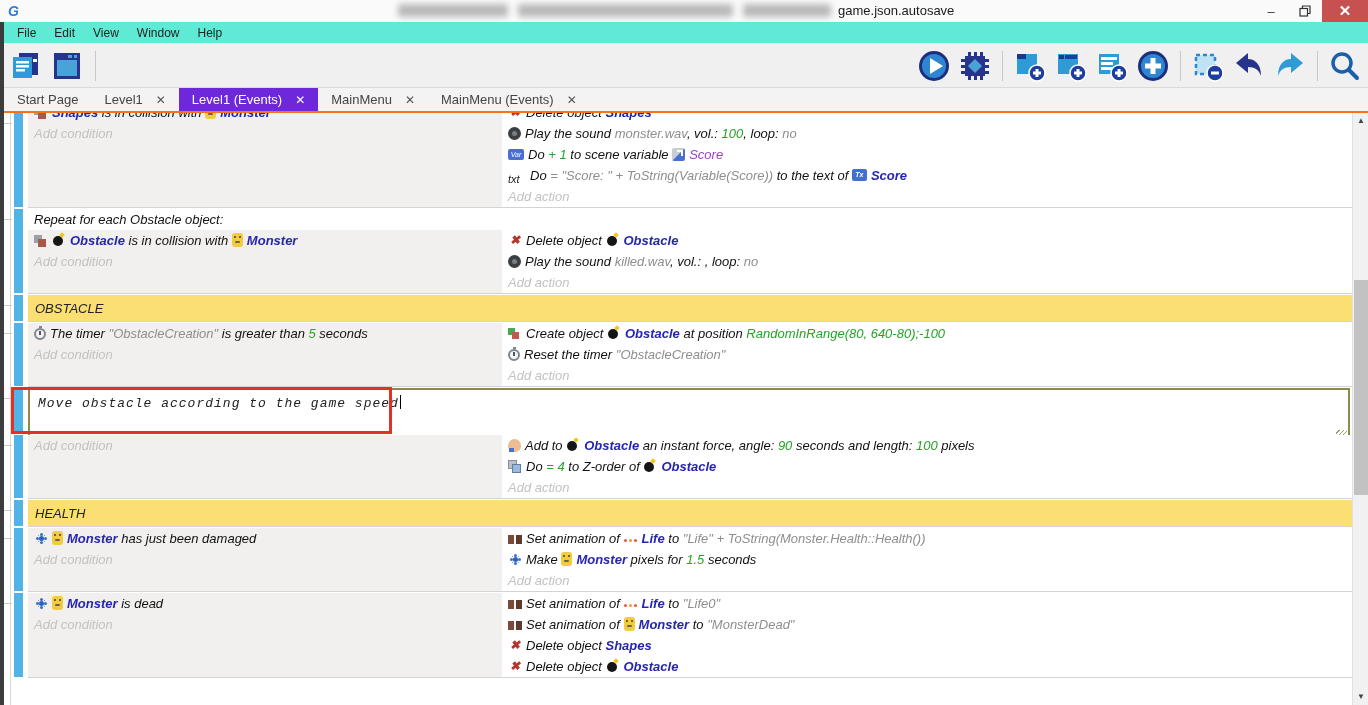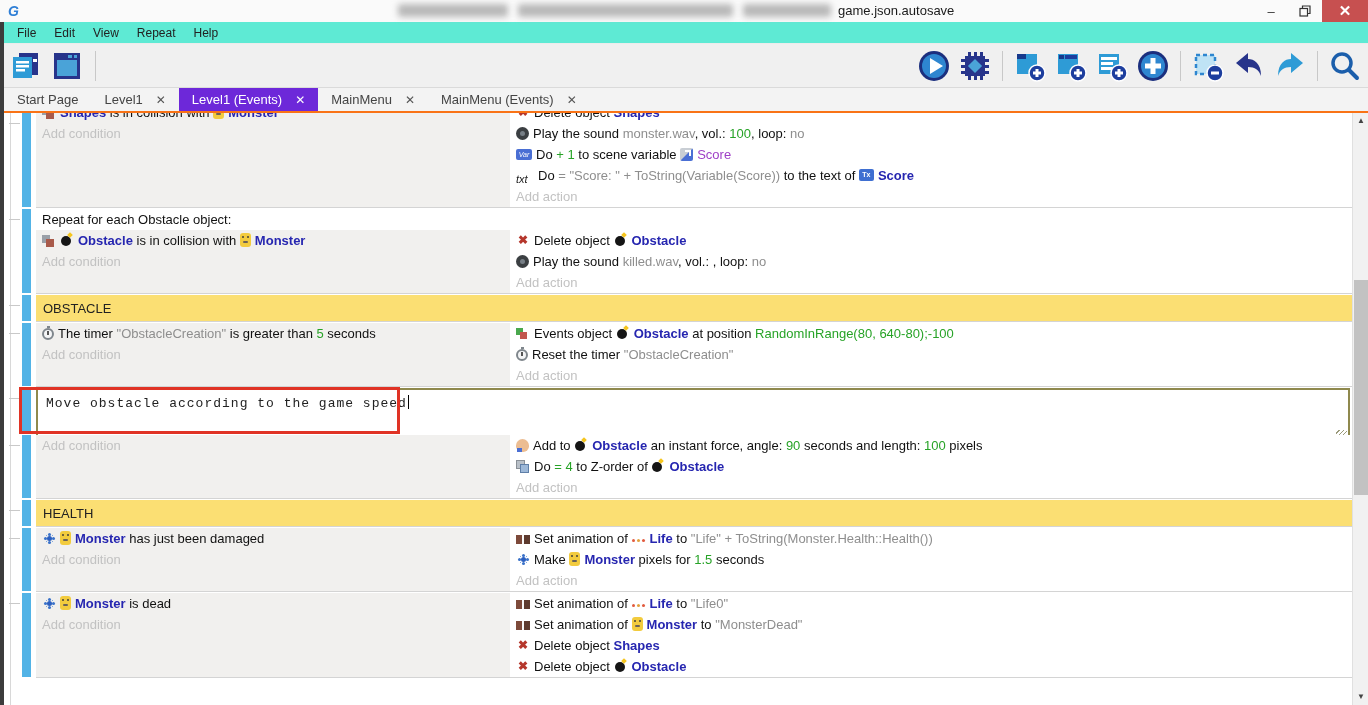--- a/index.html
+++ b/index.html
@@ -31,21 +31,21 @@
   .tabbar { height:25px; background:#f3f3f3; display:flex; align-items:stretch; padding-left:4px; border-bottom:2px solid #f97316; }
   .tab { display:flex; align-items:center; padding:0 13px; font-size:13px; color:#444; gap:13px; }
   .tab .tclose { color:#555; font-size:12px; }
   .tab.active { background:#6d28d9; color:#fff; }
   .tab.active .tclose { color:#fff; }
 
   
   .events { position:absolute; top:113px; left:0; right:16px; bottom:0; background:#fff; overflow:hidden; }
   .left-edge { position:absolute; left:0; top:22px; bottom:0; width:4px; background:#3c3c3c; z-index:6; }
   .guide { position:absolute; left:10px; top:0; bottom:0; width:1px; background:#d8d8d8; }
-  .erow { position:relative; margin:0 0 1px 36px; border-bottom:1px solid #d4d4d4; }
+  .erow { position:relative; margin:0 0 1px 28px; border-bottom:1px solid #d4d4d4;font-style:italic; }
   .erow::before { content:""; position:absolute; left:-14px; top:0; bottom:0; width:9px; background:#52b3e6; }
   .erow::after { content:""; position:absolute; left:-27px; top:10px; width:11px; height:1px; background:#c9c9c9; }
   .evt-header { height:21px; line-height:21px; font-size:13px; color:#111; padding-left:6px; background:#fff; white-space:nowrap; }
   .evt-body { display:flex; align-items:stretch; }
   .cond { width:474px; flex:none; background:#f1f0ee; overflow:hidden; }
   .acts { flex:1; background:#fff; overflow:hidden; }
   .line { height:21px; line-height:21px; font-size:13px; color:#111; padding-left:6px; white-space:nowrap; overflow:hidden; }
   .clip .evt-body .line:first-child { margin-top:-11px; }
   .seg-plain { color:#111; }
   .seg-obj { color:#2626b0; font-weight:bold; }
@@ -125,21 +125,21 @@
           </svg>
       </span>
       <span class="winbtn close">✕</span>
     </span>
   </div>
 
   <div class="menubar">
       <span class="menu-item">File</span>
       <span class="menu-item">Edit</span>
       <span class="menu-item">View</span>
-      <span class="menu-item">Repeat</span>
+      <span class="menu-item">Window</span>
       <span class="menu-item">Help</span>
     </div>
 
   <div class="toolbar">
     <div class="tool-left">
       <span class="tbtn">
         <svg width="34" height="34" viewBox="0 0 34 34">
             <rect x="11" y="4" width="19" height="22" fill="#27348b"></rect>
             <rect x="5" y="8" width="19" height="21" fill="#2e9bd6"></rect>
             <rect x="8" y="12" width="13" height="2.5" fill="#fff"></rect>
@@ -306,21 +306,21 @@
           </div>
         </div>
         <div class="erow comment-row"><span>OBSTACLE</span></div>
         <div class="erow evt">
           <div class="evt-body">
             <div class="cond">
               <div class="line"><span class="ic ic-timer"></span><span class="seg-plain">The timer </span><span class="seg-param">"ObstacleCreation"</span><span class="seg-plain"> is greater than </span><span class="seg-num">5</span><span class="seg-plain"> seconds</span></div>
               <div class="line"><span class="seg-ph">Add condition</span></div>
             </div>
             <div class="acts">
-              <div class="line"><span class="ic ic-create"></span><span class="seg-plain">Events object </span><span class="ic ic-bomb"></span><span class="seg-obj">Obstacle</span><span class="seg-plain"> at position </span><span class="seg-num">RandomInRange(80, 640-80);-100</span></div>
+              <div class="line"><span class="ic ic-create"></span><span class="seg-plain">Create object </span><span class="ic ic-bomb"></span><span class="seg-obj">Obstacle</span><span class="seg-plain"> at position </span><span class="seg-num">RandomInRange(80, 640-80);-100</span></div>
               <div class="line"><span class="ic ic-timer"></span><span class="seg-plain">Reset the timer </span><span class="seg-param">"ObstacleCreation"</span></div>
               <div class="line"><span class="seg-ph">Add action</span></div>
             </div>
           </div>
         </div>
         <div class="erow cedit-row">
           <div class="cedit"><span>Move obstacle according to the game speed</span><span class="caret"></span><span class="grip"></span></div>
           <div class="annot"></div>
         </div>
         <div class="erow evt">

